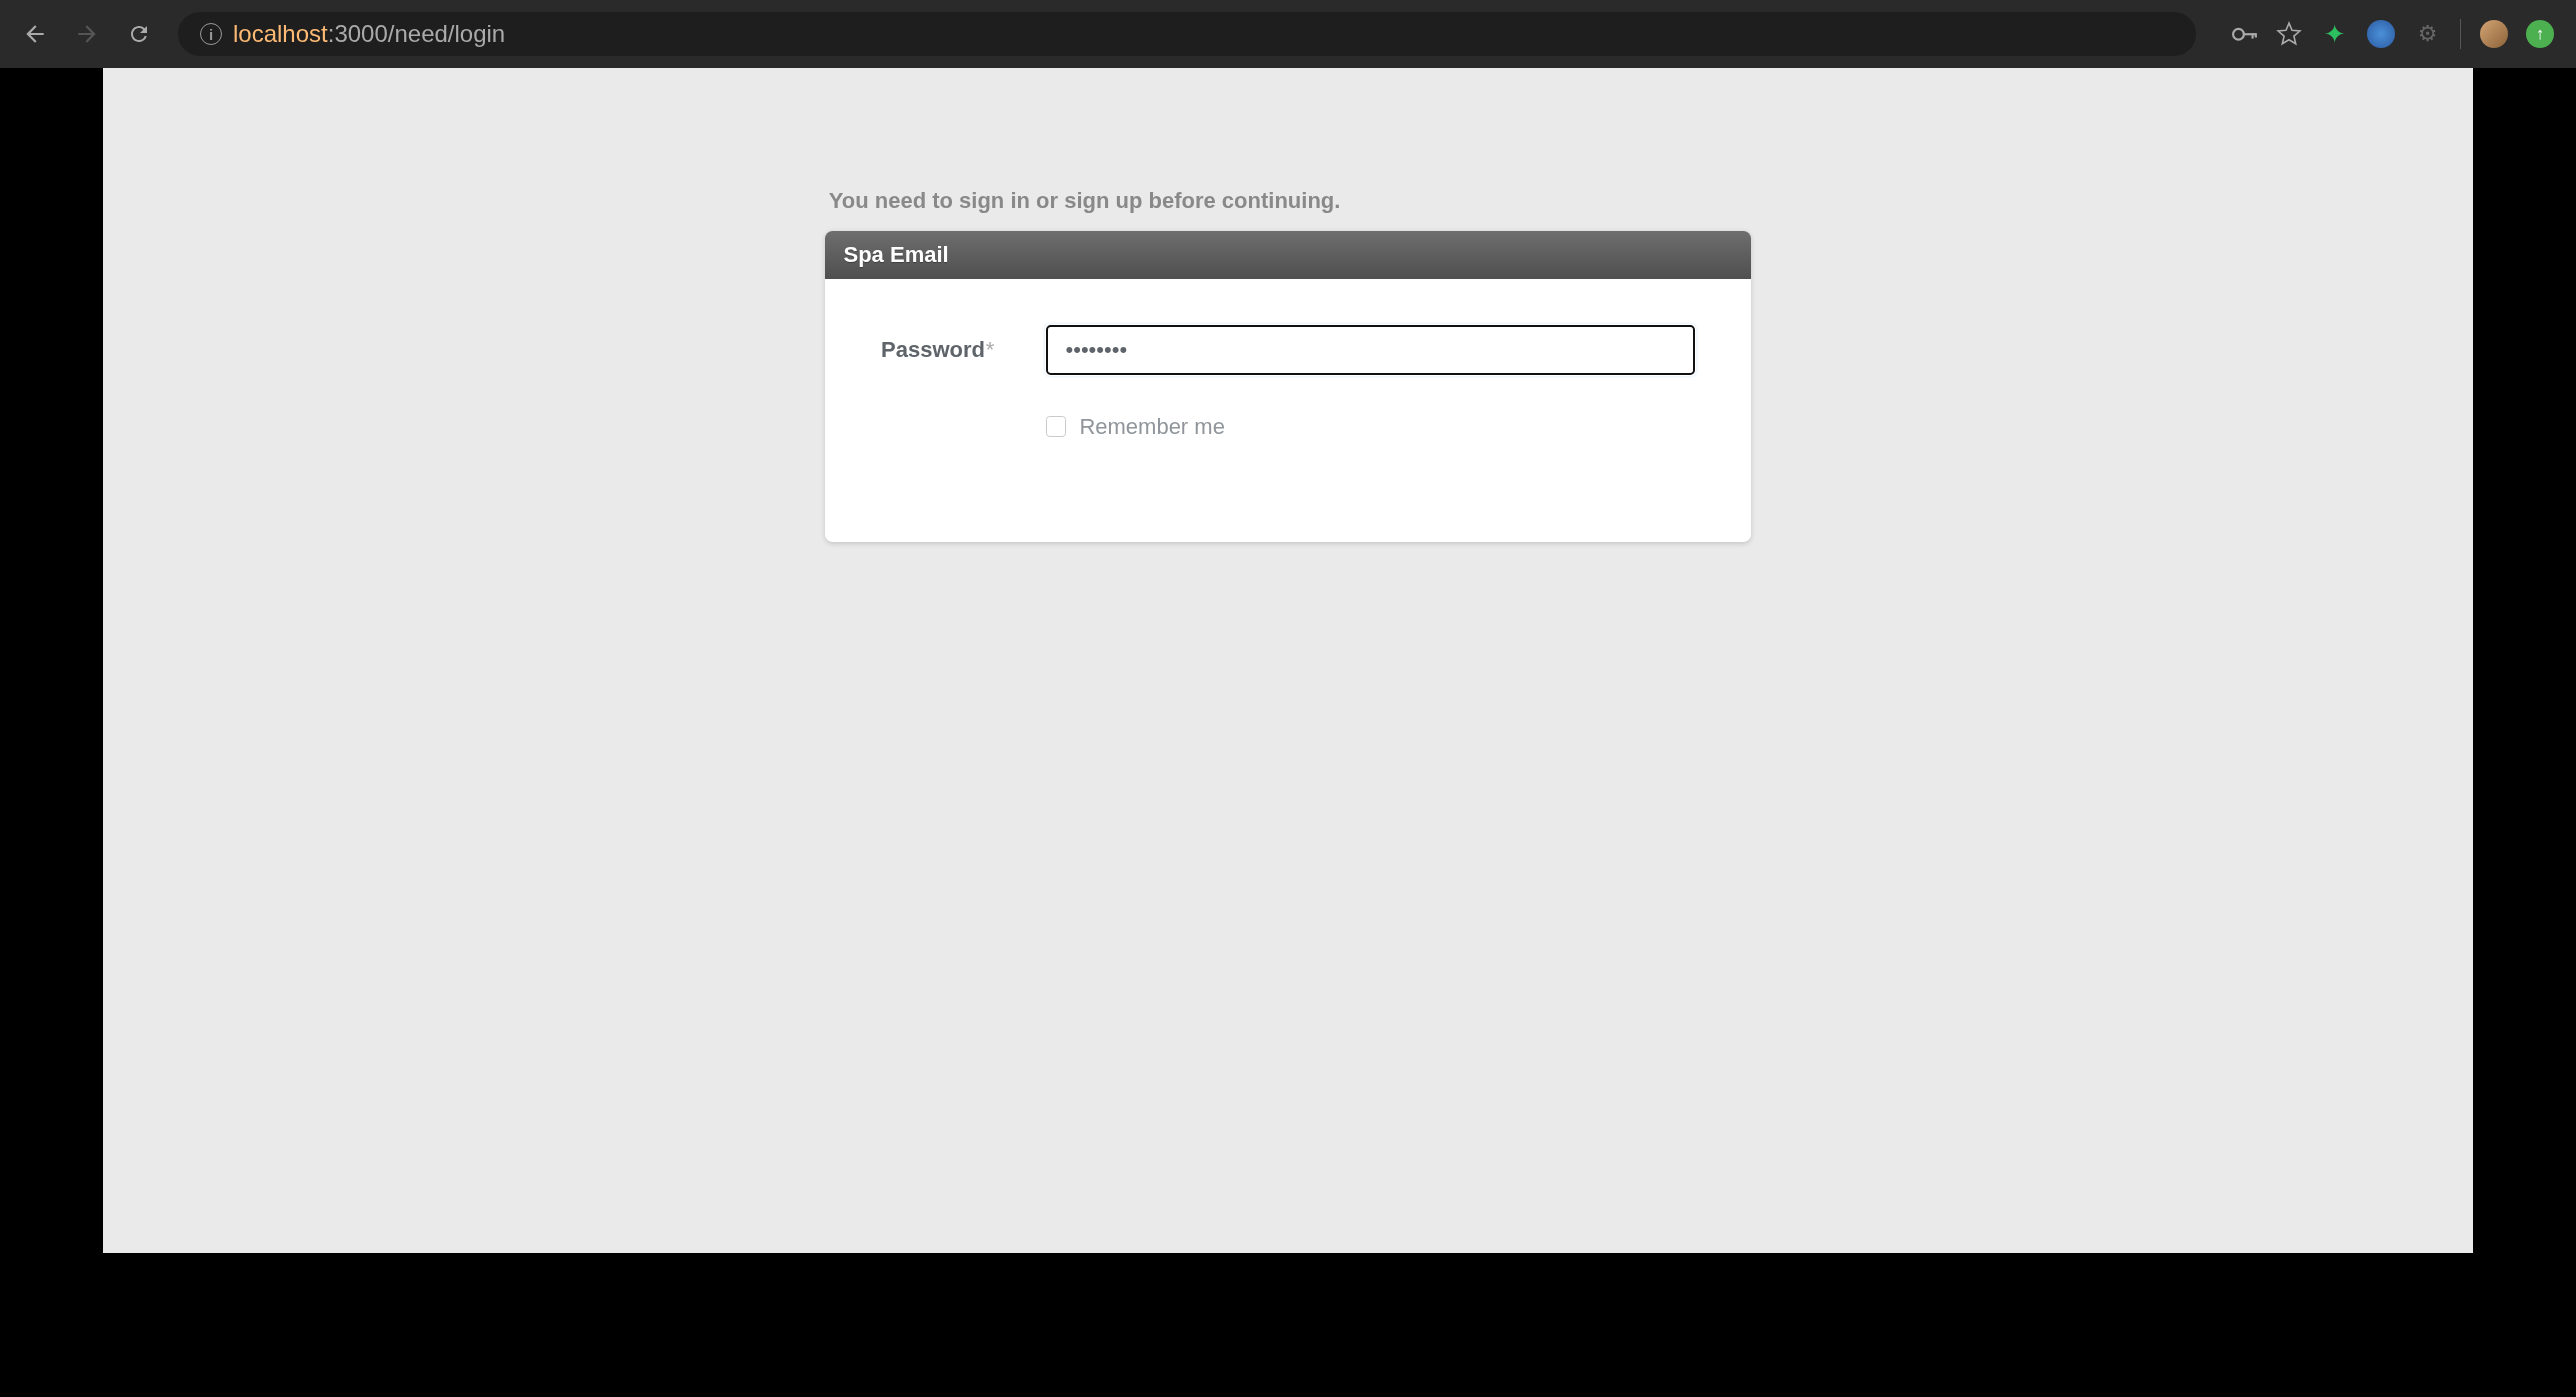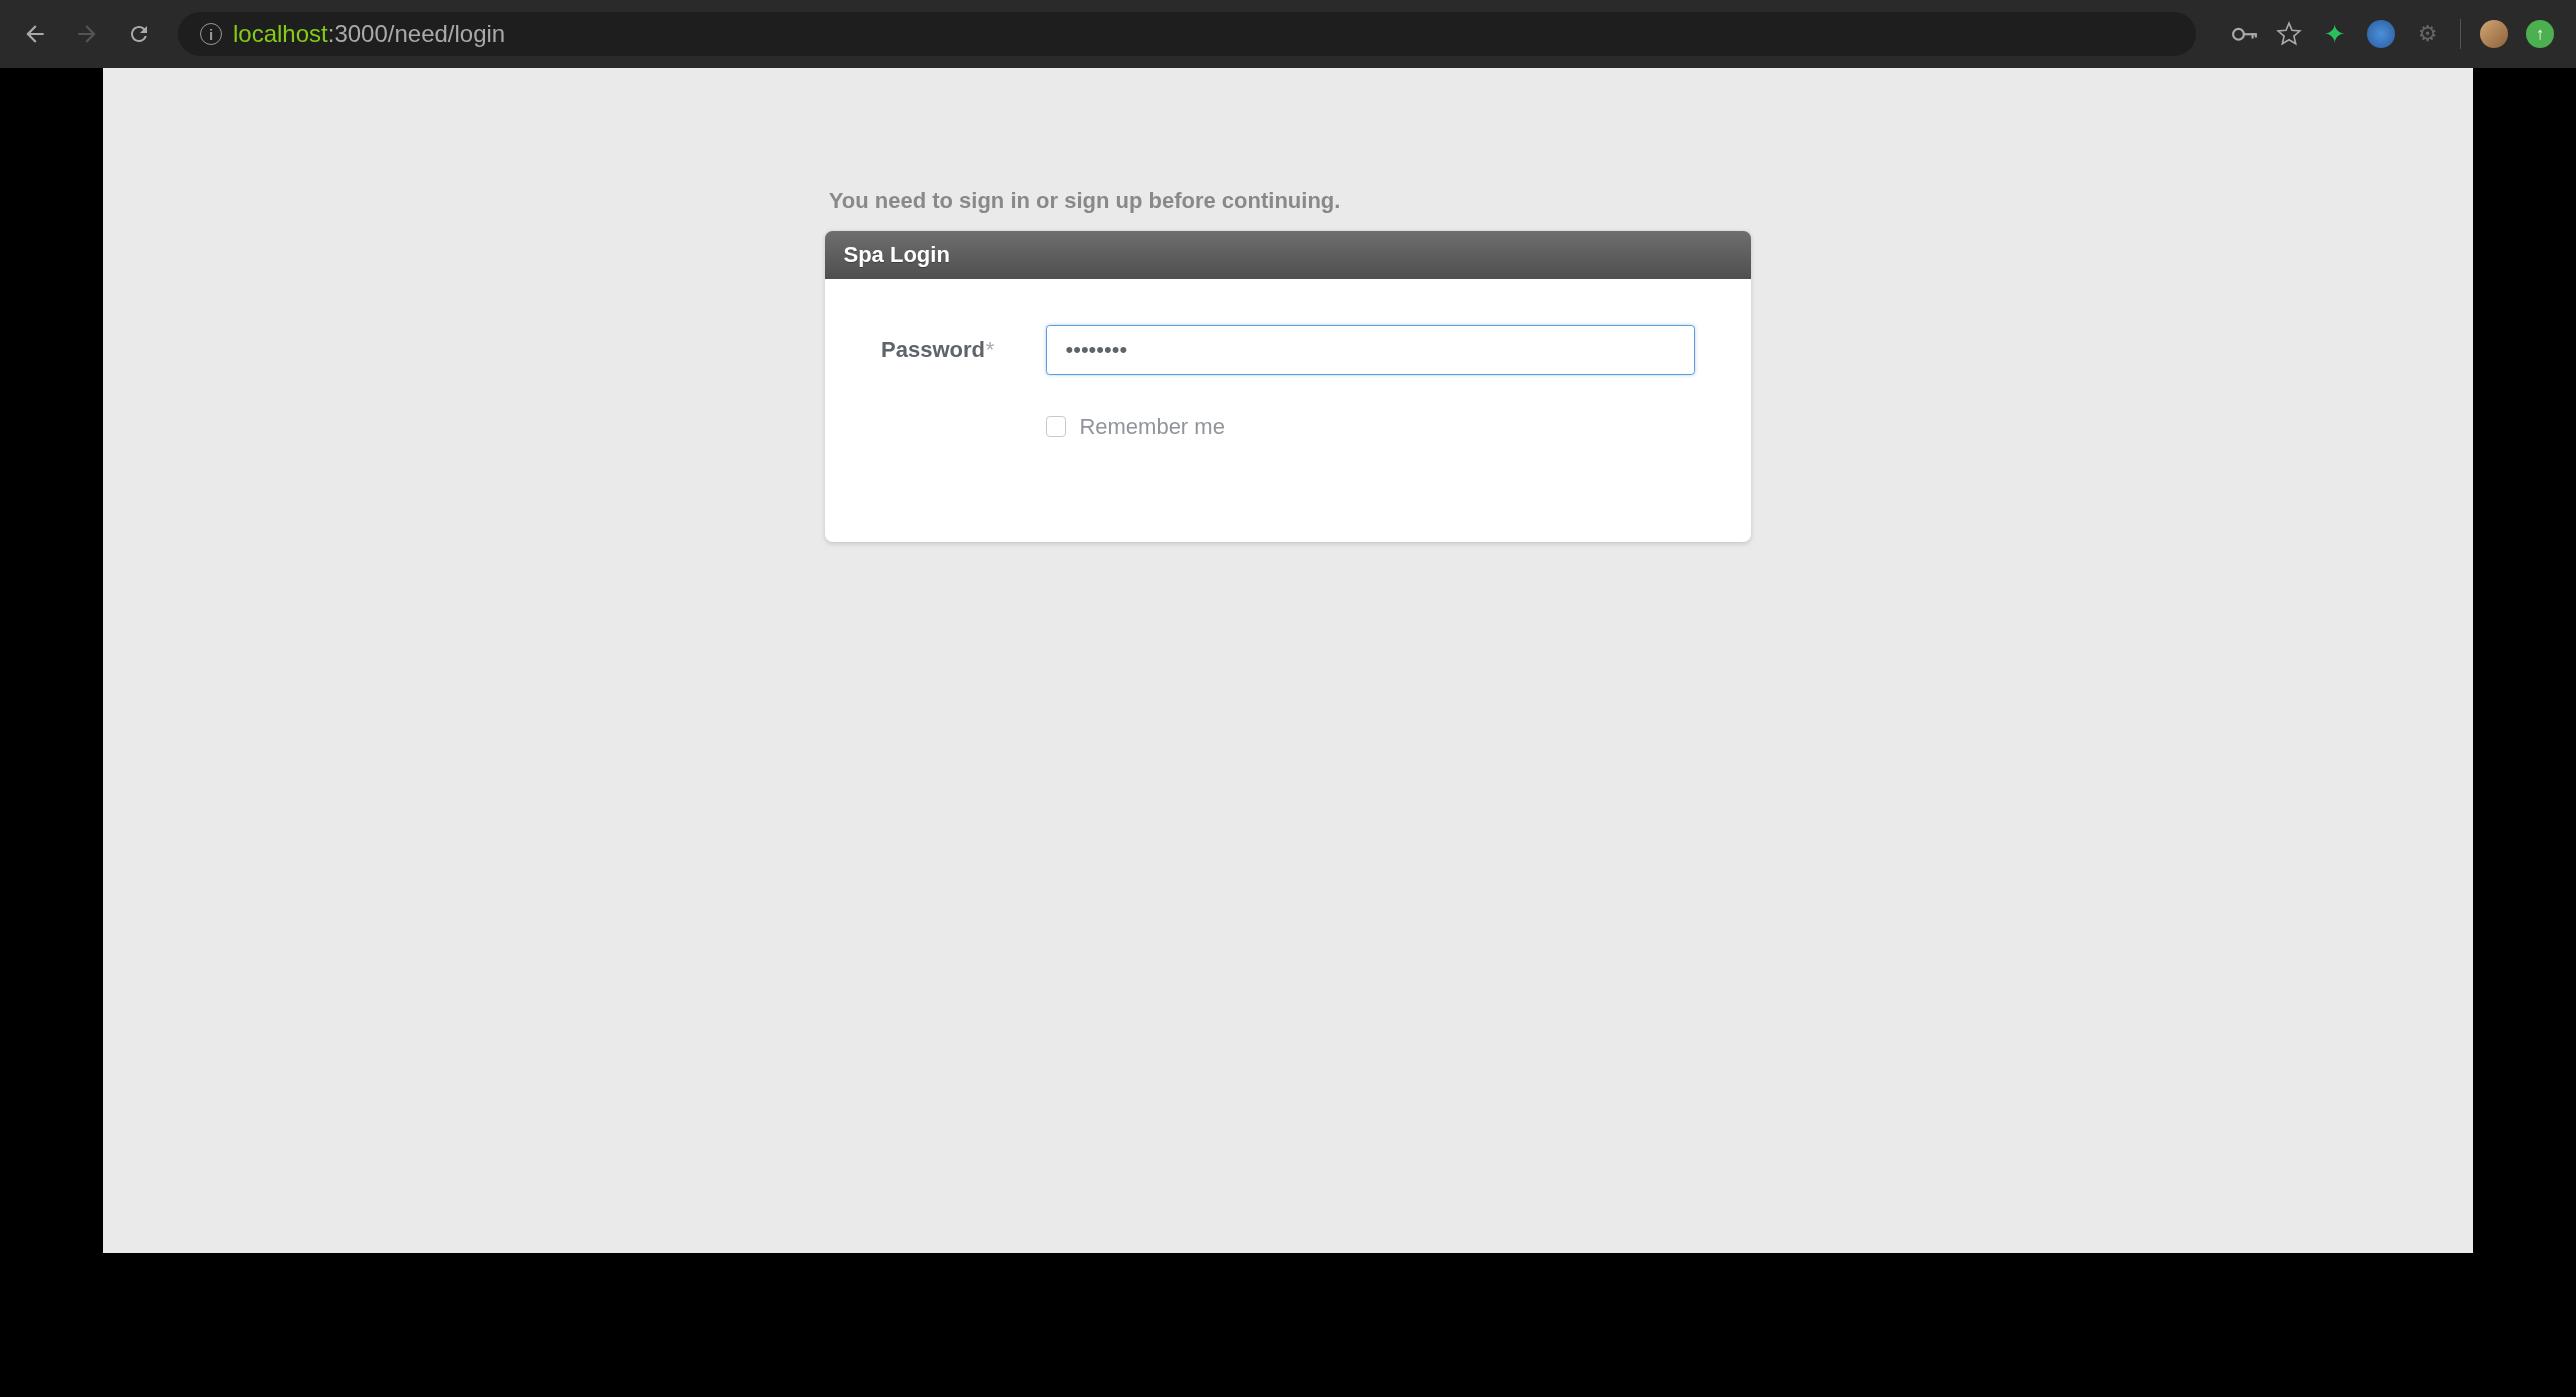--- a/index.html
+++ b/index.html
@@ -62,21 +62,21 @@
       justify-content: center;
       color: #999;
       font-size: 15px;
       font-weight: bold;
     }
     .url {
       color: #aaa;
       font-size: 24px;
     }
     .url .host {
-      color: #84cc16;
+      color: #fdba74;
       margin-top: 9px;
     }
     .chrome-right {
       display: flex;
       align-items: center;
       gap: 18.5px;
       margin-left: 18.5px;
     }
     .chrome-right .sep {
       width: 0.9px;
@@ -265,21 +265,21 @@
     <div class="sep"></div>
     <div class="avatar"></div>
     <div class="sync-icon"></div>
   </div>
 </div>
 
 <div class="viewport">
   <div class="content-wrap">
     <div class="flash-message">You need to sign in or sign up before continuing.</div>
     <div class="login-panel">
-      <div class="panel-header">Spa Login</div>
+      <div class="panel-header">Spa Email</div>
       <div class="panel-body">
 
 
         <div class="form-row">
           <label class="form-label"><span>Password</span><span class="req">*</span></label>
           <input class="form-input" type="password" autofocus="" style="border-color: rgb(91, 157, 217); box-shadow: rgba(91, 157, 217, 0.5) 0px 0px 3.7px;" value="password">
         </div>
 
         <div class="checkbox-row">
           <div class="checkbox"></div>

